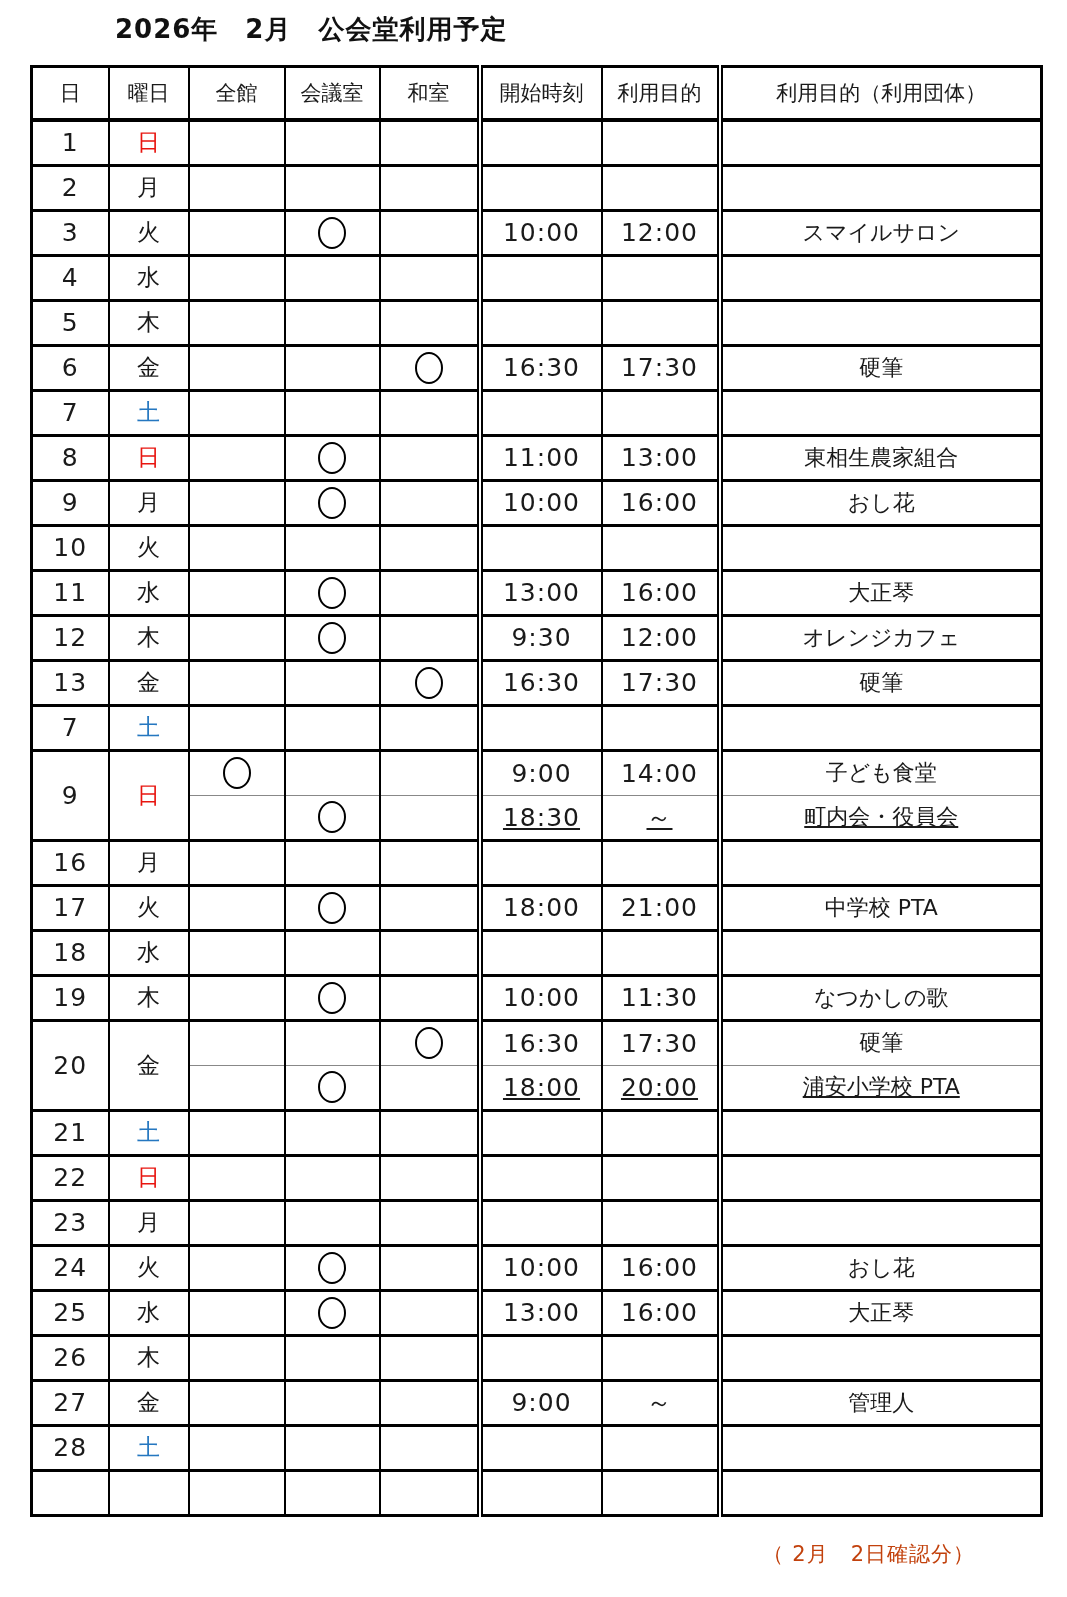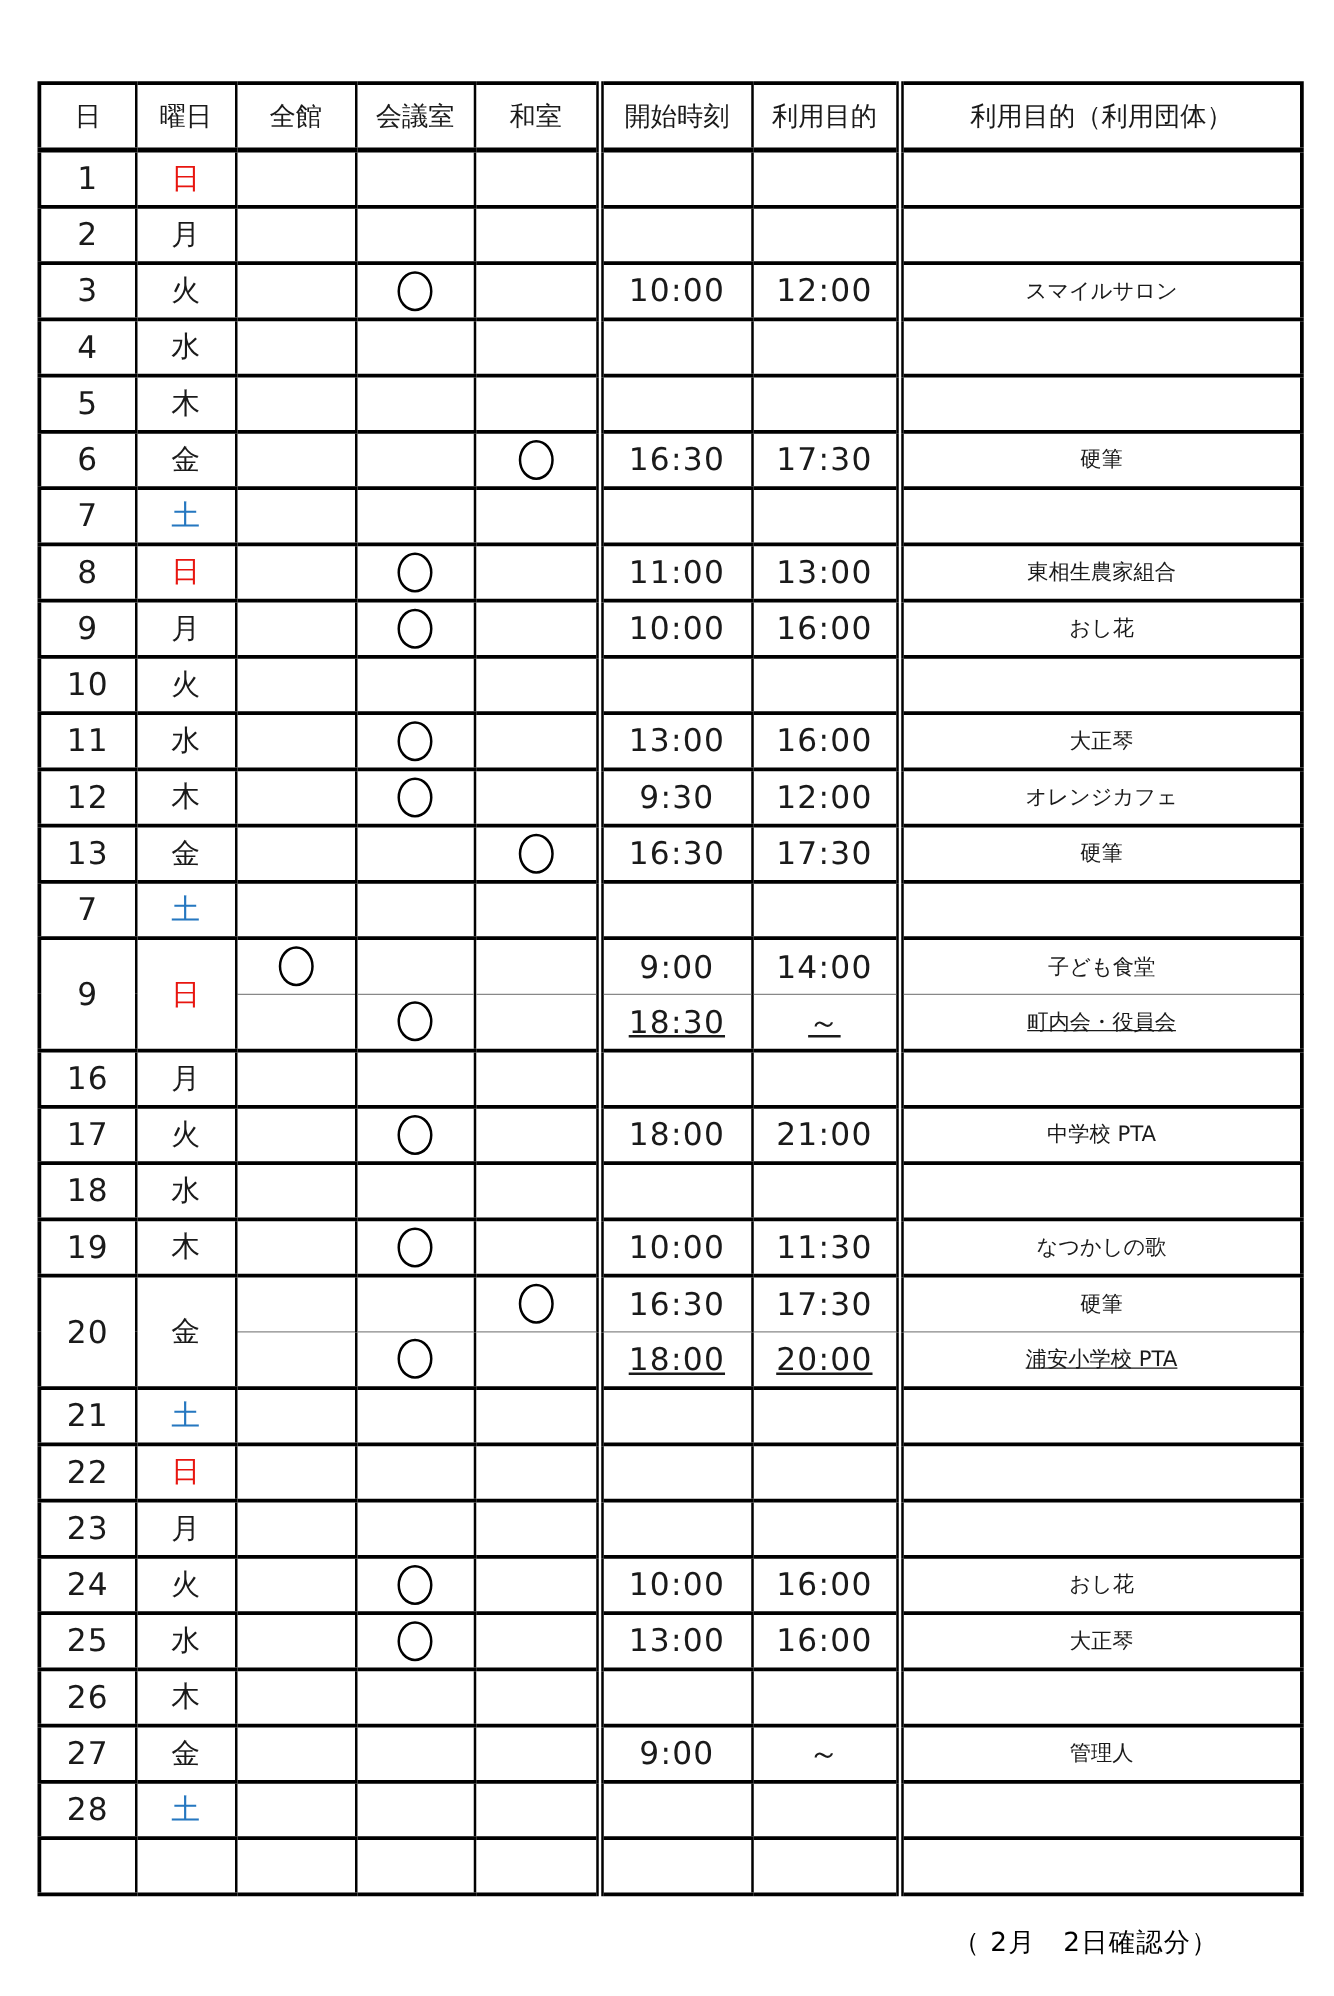--- a/index.html
+++ b/index.html
@@ -43,46 +43,47 @@
     font-size:21px;
     height:50px;
     border-bottom:4px solid #000;
   }
   table.schedule tr{height:45px;}
   td.day{font-size:25px;letter-spacing:1px;}
   td.wd{font-size:23px;}
   td.wd.sun{color:var(--sun,#e8150f);}
   td.wd.sat{color:var(--sat,#2577c0);}
   td.time{font-size:25px;letter-spacing:1px;white-space:nowrap;}
-  td.purpose{font-size:17px;white-space:nowrap;}
+  td.purpose{font-size:22px;white-space:nowrap;}
   .dbl-left{border-left:6px double #000 !important;}
   
   td.sub{border-top:1px solid #888 !important;text-decoration:underline;}
   td.pre-sub{border-bottom:1px solid #888 !important;}
   .circle{
     width:24px;height:28px;
     border:2px solid #000;
     border-radius:50%;
     margin:0 auto;
   }
   .footer-note{
     position:absolute;
     top:1540px;
     right:92px;
     font-size:21px;
     letter-spacing:1px;
-    color:#000000;
+    color:#c2410c;
     white-space:pre;
   }
 </style>
 </head>
 <body>
 
 <div class="page" style="--sun: #e8150f; --sat: #2577c0;">
 
+  <div class="doc-title">2026年　2月　公会堂利用予定</div>
 
   <table class="schedule">
     <colgroup>
       <col style="width:77px">
         <col style="width:80px">
         <col style="width:96px">
         <col style="width:95px">
       <col style="width:100px">
         <col style="width:122px">
         <col style="width:118px">

